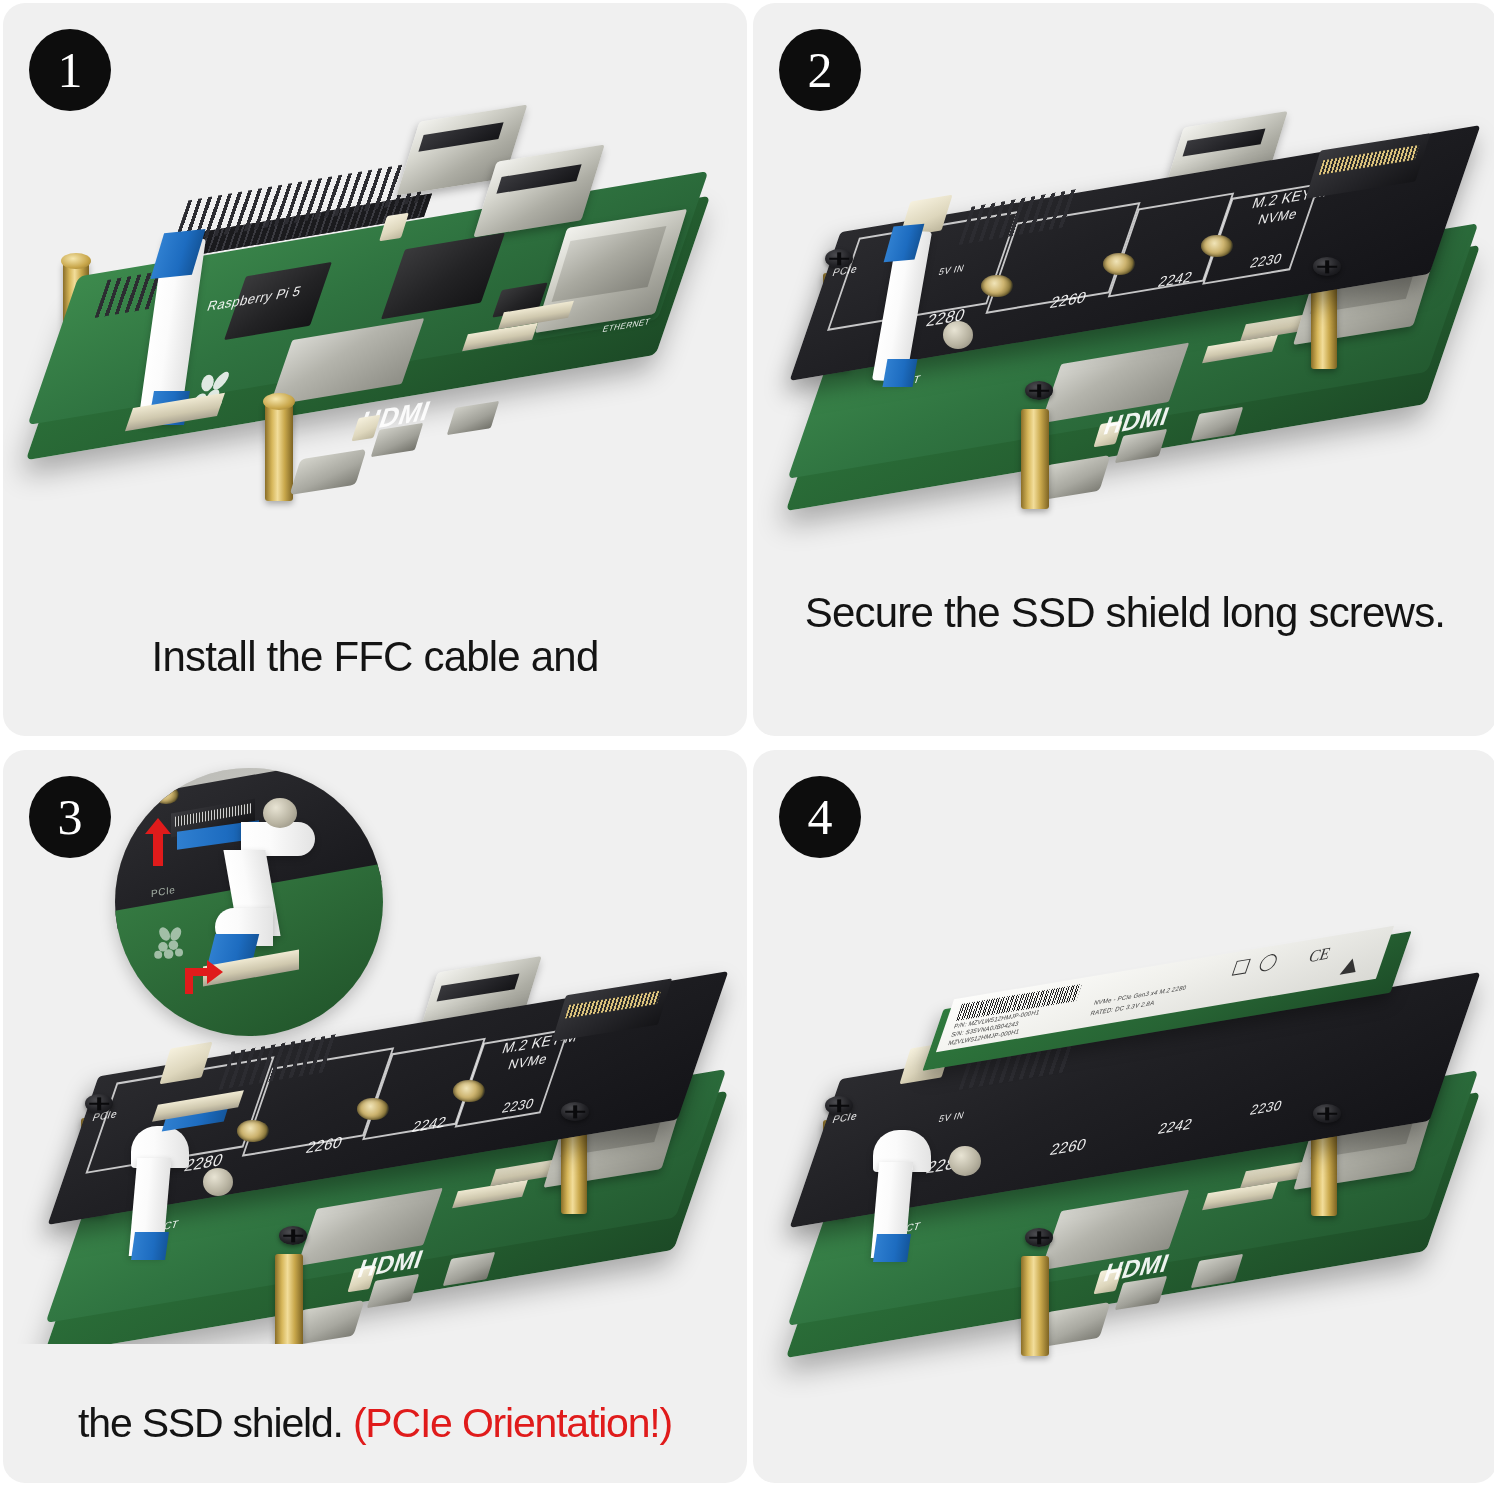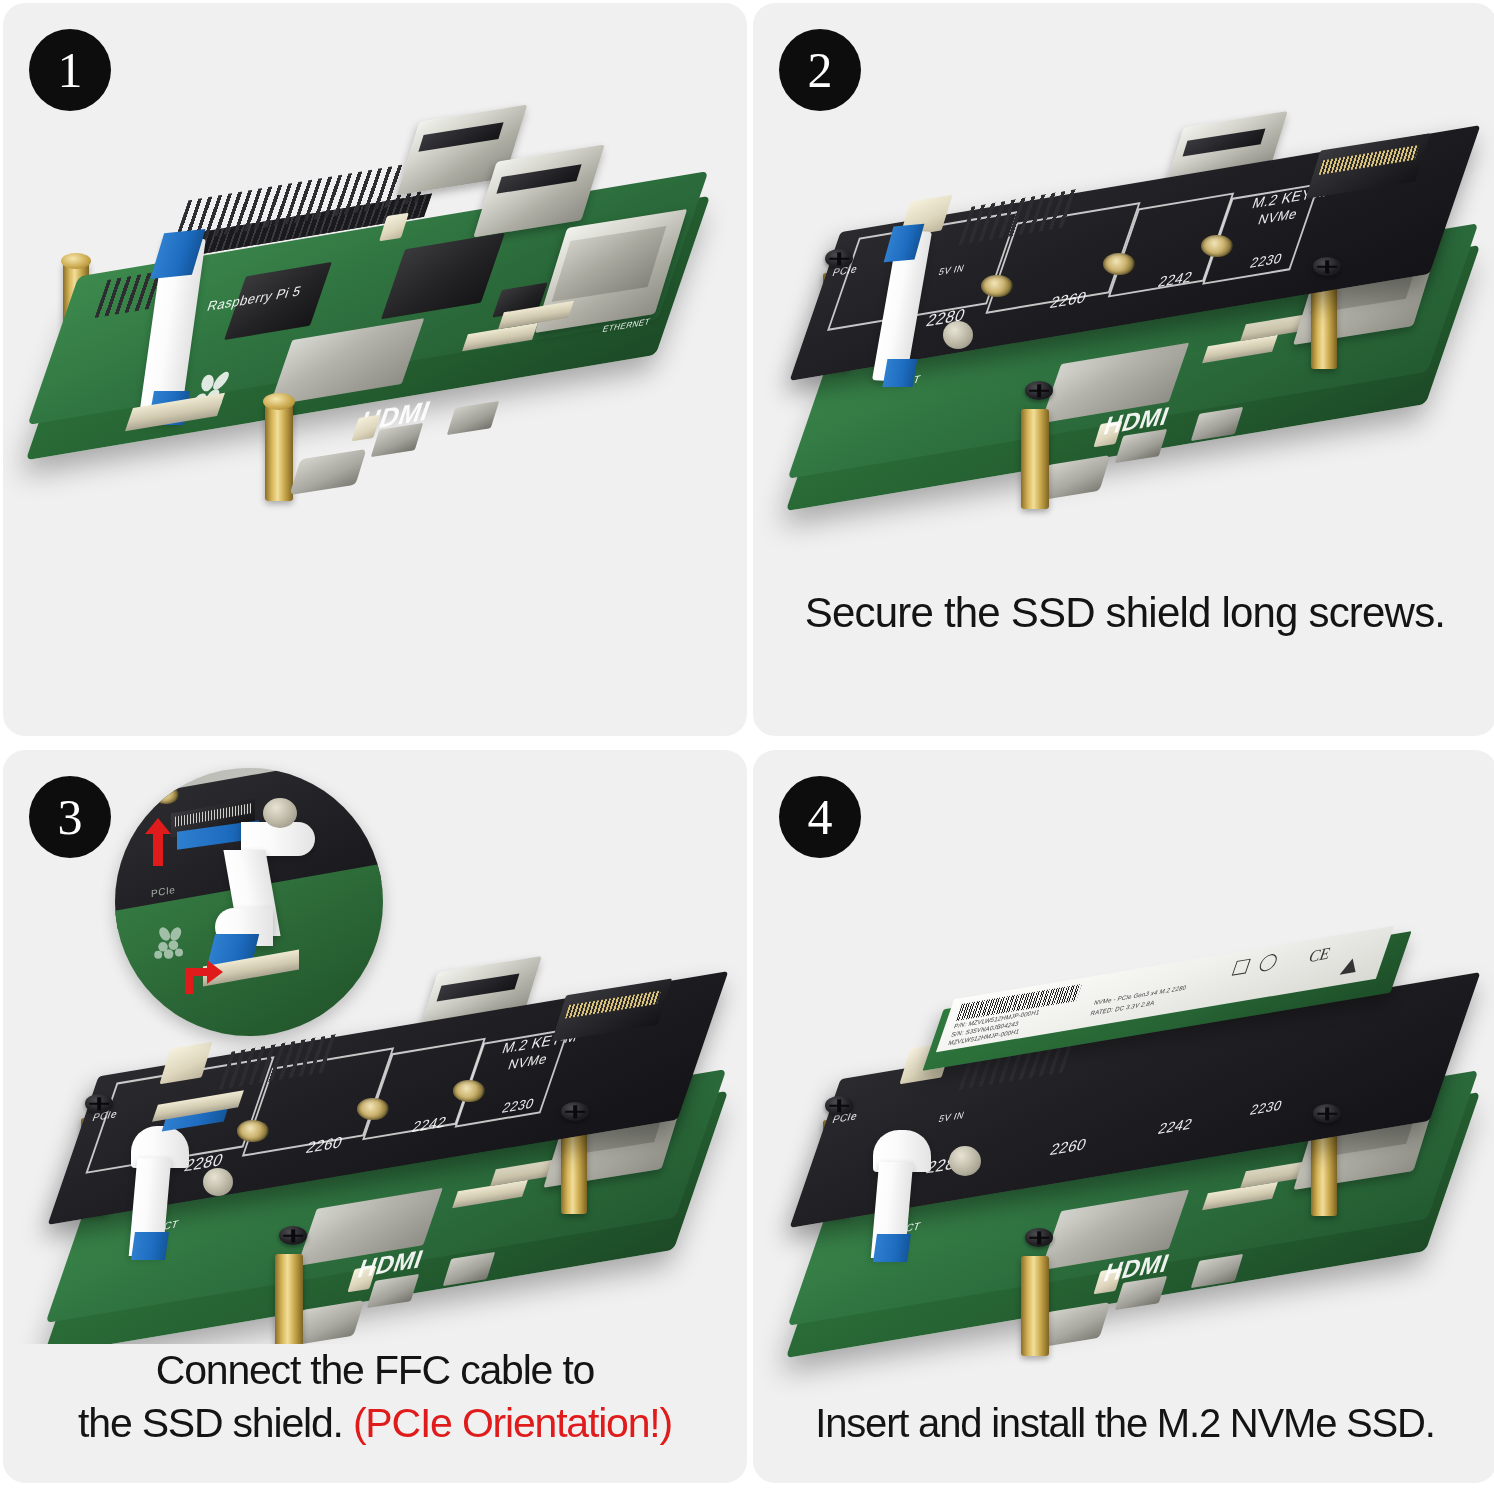--- a/index.html
+++ b/index.html
@@ -286,21 +286,21 @@
         <div class="microhdmi" style="left:372px;top:424px;width:44px;height:26px;transform:skewY(-9deg) skewX(-18deg);"></div>
         <div class="microhdmi" style="left:448px;top:402px;width:44px;height:26px;transform:skewY(-9deg) skewX(-18deg);"></div>
         <div class="white-conn" style="left:352px;top:414px;width:22px;height:22px;transform:skewY(-9deg) skewX(-18deg);"></div>
         <div class="white-conn" style="left:380px;top:212px;width:22px;height:24px;transform:skewY(-9deg) skewX(-18deg);"></div>
 
         <div class="ffc-conn" style="left:462px;top:326px;width:70px;height:16px;transform:skewY(-9.5deg) skewX(-20deg) rotate(0deg);"></div>
         <div class="ffc-conn" style="left:498px;top:304px;width:70px;height:16px;transform:skewY(-9.5deg) skewX(-20deg);"></div>
       </div>
     </div>
     <div class="caption c1">
-      <br>
+      <span>Install the FFC cable and</span><br>
     </div>
   </div>
 
   <div class="card">
     <div class="badge">2</div>
     <div class="stage">
       <div class="scene">
 
         <div class="pcb" style="left:60px;top:300px;width:640px;height:150px;transform:skewY(-9.5deg) skewX(-20deg);border-radius:6px;"></div>
         <div class="pcb-top" style="left:60px;top:278px;width:640px;height:140px;transform:skewY(-9.5deg) skewX(-20deg);border-radius:6px;"></div>
@@ -477,21 +477,21 @@
 
           <div class="arrow" style="left:66px;top:182px;width:44px;height:44px;">
             <svg viewBox="0 0 44 44" width="44" height="44">
               <path d="M4,44 L4,18 L26,18 L26,10 L42,22 L26,34 L26,26 L12,26 L12,44 Z" fill="#e01b1b"></path>
             </svg>
           </div>
         </div>
       </div>
     </div>
     <div class="caption c3">
-      <span>Connect the FFC cable to</span><br>
+      <br>
       <span>the SSD shield.</span>
       <span class="warn">(PCIe Orientation!)</span>
     </div>
   </div>
 
   <div class="card">
     <div class="badge">4</div>
     <div class="stage">
       <div class="scene">
 
@@ -550,17 +550,17 @@
         <div class="screw-s" style="left:196px;top:396px;width:32px;height:30px;"></div>
 
         <div class="ffc">
           <div class="ffc-body" style="left:120px;top:380px;width:58px;height:42px;border-radius:26px 26px 4px 4px;"></div>
           <div class="ffc-body" style="left:122px;top:412px;width:34px;height:96px;transform:skewX(-5deg);"></div>
           <div class="ffc-blue" style="left:122px;top:484px;width:34px;height:28px;transform:skewX(-8deg);"></div>
         </div>
       </div>
     </div>
     <div class="caption c4">
-      <span>Insert and install the M.2 NVMe SSD.</span><br>
+      <br>
     </div>
   </div>
 
 </div>
 
 </body></html>

